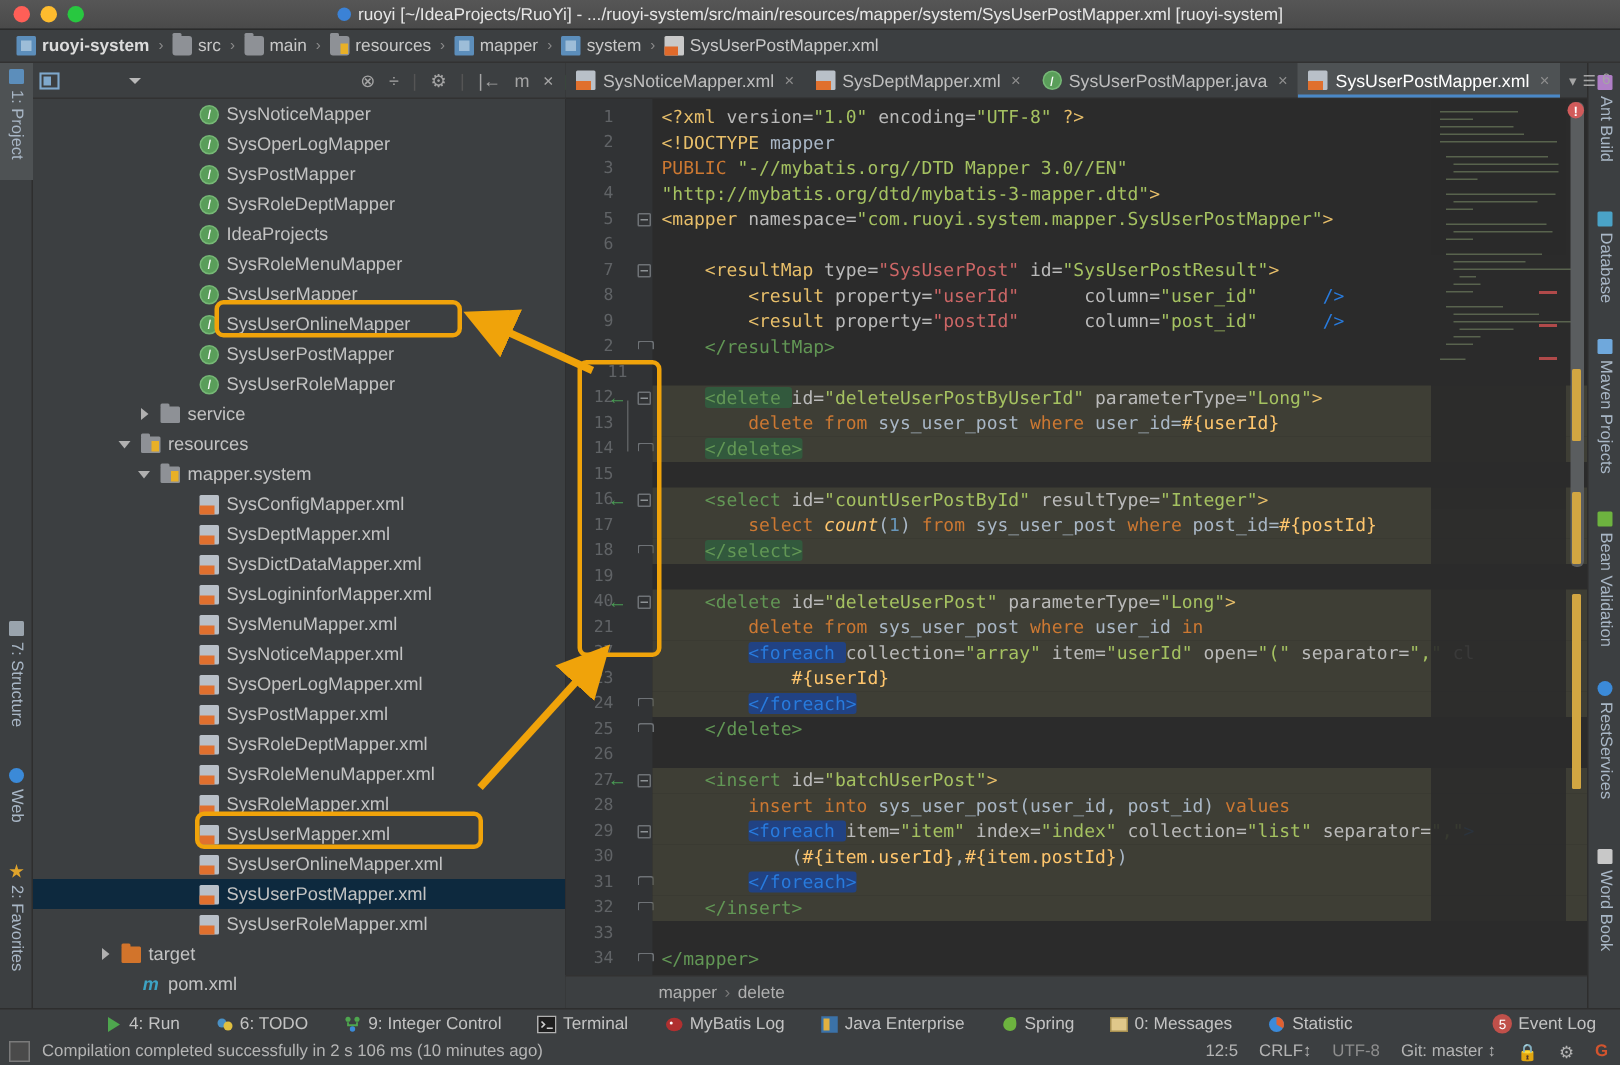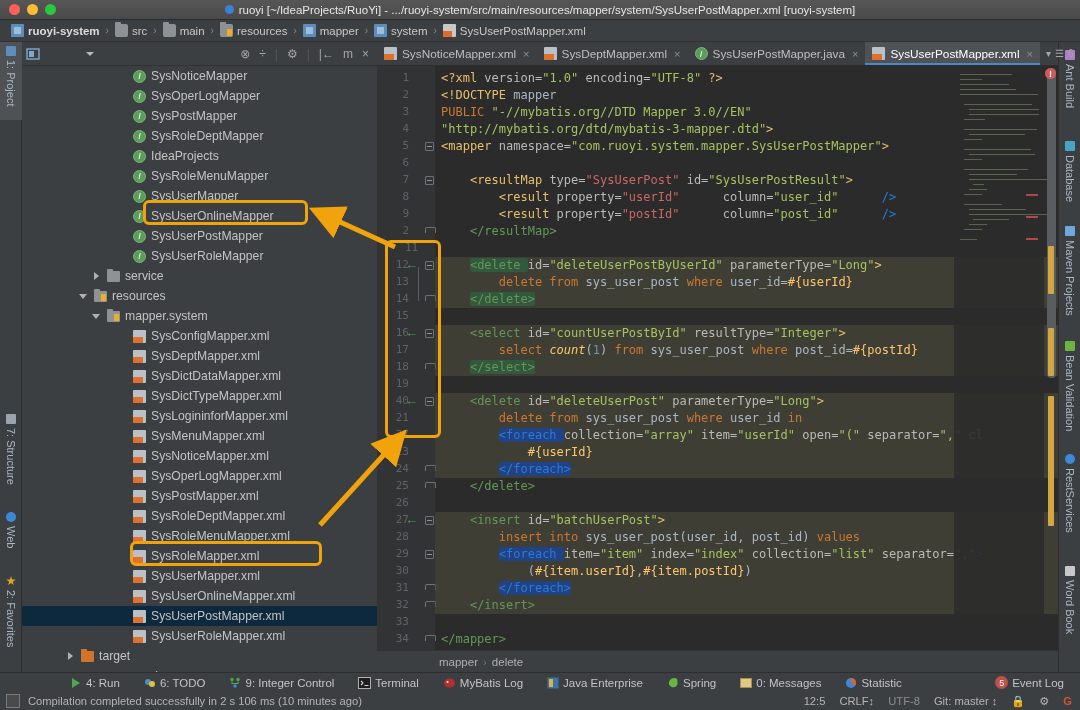--- a/index.html
+++ b/index.html
@@ -460,26 +460,20 @@
           <span style="display:inline-block;width:91px;flex:0 0 auto"></span>
           <span class="arrow-tog "></span>
           <span class="i-xml"></span>
           <span class="txt">SysDeptMapper.xml</span>
         </div>
         <div class="trow">
           <span style="display:inline-block;width:91px;flex:0 0 auto"></span>
           <span class="arrow-tog "></span>
           <span class="i-xml"></span>
           <span class="txt">SysDictDataMapper.xml</span>
-        </div>
-        <div class="trow">
-          <span style="display:inline-block;width:91px;flex:0 0 auto"></span>
-          <span class="arrow-tog "></span>
-          <span class="i-xml"></span>
-          <span class="txt">SysDictTypeMapper.xml</span>
         </div>
         <div class="trow">
           <span style="display:inline-block;width:91px;flex:0 0 auto"></span>
           <span class="arrow-tog "></span>
           <span class="i-xml"></span>
           <span class="txt">SysLogininforMapper.xml</span>
         </div>
         <div class="trow">
           <span style="display:inline-block;width:91px;flex:0 0 auto"></span>
           <span class="arrow-tog "></span>

